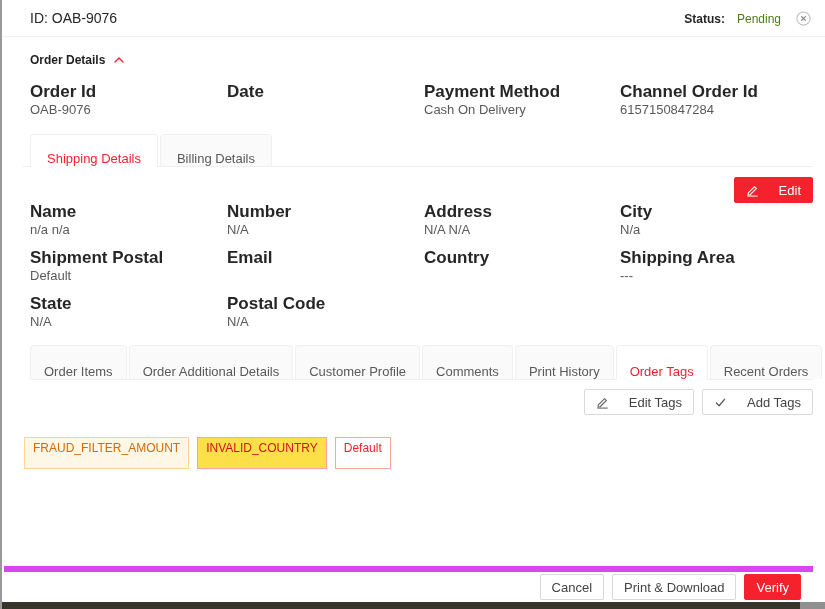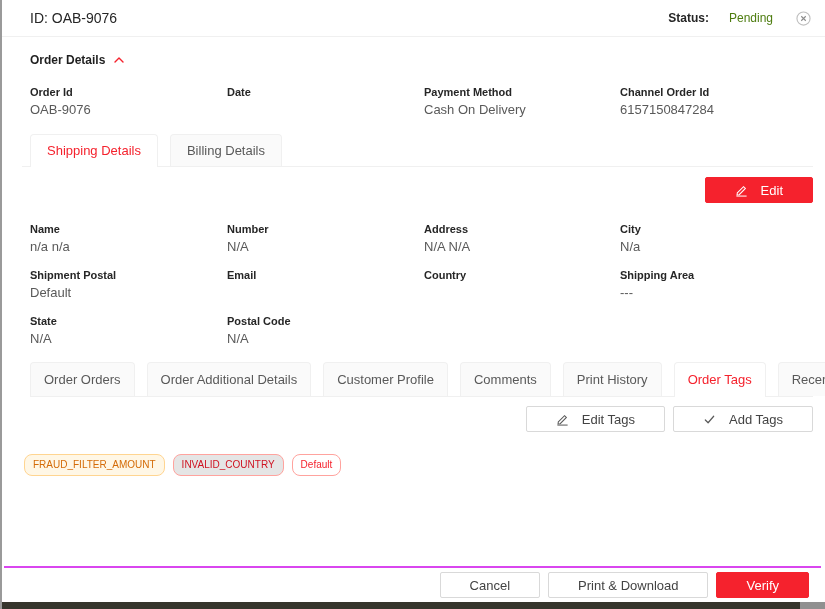--- a/index.html
+++ b/index.html
@@ -6,72 +6,72 @@
   html,body { width:825px; height:609px; }
   body { font-family:"Liberation Sans","DejaVu Sans",sans-serif; background:#fff; position:relative; overflow:hidden; }
 
   .page { position:absolute; inset:0; background:#fff; border-left:2px solid #9a9a9a; }
 
   
   .page-header { height:37px; display:flex; align-items:center; justify-content:space-between;
     padding:0 14px 0 28px; border-bottom:1px solid #f0f0f0; }
   .hdr-left { font-size:14px; color:#262626; }
   .hdr-left .b { font-weight:400; }
-  .hdr-right { display:flex; align-items:center; gap:20px; font-size:12px; }
+  .hdr-right { display:flex; align-items:flex-end; gap:12px; font-size:12px; }
   .hdr-right .b { font-weight:700; color:#262626; }
   .hdr-right .v { color:#4d7c0f; }
   .circle-x { width:15px; height:15px; margin-left:3px; cursor:pointer; }
 
   .content { padding:16px 12px 0 28px; }
 
   
   .section-title-row { display:flex; align-items:center; gap:8px; cursor:pointer; }
   .section-title { font-size:12px; font-weight:700; color:#1f1f1f; }
   .chev-up { width:12px; height:12px; }
 
   
   .fields-grid { display:grid; grid-template-columns:197px 197px 196px 1fr; margin-top:16px; }
   .field { margin-bottom:10px; min-height:36px; padding-right:8px; }
-  .field .lbl { font-size:11px; font-weight:700; color:#262626; line-height:18px; }
+  .field .lbl { font-size:17px; font-weight:700; color:#262626; line-height:18px; }
   .field .val { font-size:13px; color:#595959; line-height:18px; min-height:18px; }
 
   
   .tabbar { display:flex; border-bottom:1px solid #f0f0f0; }
   .tabbar.addr { margin-top:5px; margin-left:-8px; padding-left:8px; }
   .tab { font-size:13px; color:#595959; background:#fafafa; border:1px solid #f0f0f0; border-bottom:none;
-    border-radius:4px 4px 0 0; margin-right:12px; display:flex; align-items:center; cursor:pointer; white-space:nowrap; }
+    border-radius:4px 4px 0 0; margin-right:2px; display:flex; align-items:flex-end; cursor:pointer; white-space:nowrap; }
   .tabbar.addr .tab { height:32px; padding:0 16px; }
   .tab.active { background:#fff; color:#f5222d; font-weight:500; position:relative; }
   .tab.active::after { content:""; position:absolute; left:0; right:0; bottom:-1px; height:1px; background:#fff; }
 
   .tabbar.detail { margin-top:4px; }
   .tabbar.detail .tab { height:34px; padding:0 13px; }
 
   
   .edit-row { display:flex; justify-content:flex-end; margin-top:10px; }
-  .btn { display:inline-flex; align-items:center; gap:13px; height:26px; padding:0 29px; font-size:13px;
+  .btn { display:inline-flex; align-items:center; gap:20px; height:26px; padding:0 11px; font-size:13px;
     border-radius:2px; border:1px solid #d9d9d9; background:#fff; color:#434343; cursor:pointer;
     font-family:"Liberation Sans","DejaVu Sans",sans-serif; }
   .btn-primary { background:#f5222d; border-color:#f5222d; color:#fff; }
   .btn .ic { width:13px; height:13px; }
 
-  .ship-grid { margin-top:17px; }
+  .ship-grid { margin-top:0; }
 
   
   .tag-actions { display:flex; justify-content:flex-end; gap:8px; margin-top:9px; }
 
   
   .tags-row { display:flex; gap:8px; margin-top:22px; margin-left:-6px; }
-  .tag { font-size:10px; line-height:20px; height:22px; padding:0 8px; border-radius:8px; border:1px solid; white-space:nowrap; }
+  .tag { font-size:12px; line-height:20px; height:32px; padding:0 8px; border-radius:0; border:1px solid; white-space:nowrap; }
   .tag-orange { background:#fff7e6; border-color:#ffd591; color:#d46b08; }
-  .tag-redlight { background:#e5e5e5; border-color:#ffa39e; color:#cf1322; }
+  .tag-redlight { background:#fde047; border-color:#ffa39e; color:#cf1322; }
   .tag-default { background:#ffffff; border-color:#ffa39e; color:#f5222d; }
 
   
-  .footer { position:absolute; left:2px; right:4px; bottom:7px; height:36px; border-top:2px solid #d946ef;
+  .footer { position:absolute; left:2px; right:12px; bottom:7px; height:36px; border-top:6px solid #d946ef;
     display:flex; justify-content:flex-end; align-items:center; gap:8px; padding:0 12px; background:#fff; }
 
   
   .bottom-strip { position:absolute; left:0; right:0; bottom:0; height:7px; display:flex; }
   .strip-dark { flex:1; background:#35352c; }
   .strip-light { width:25px; background:#909090; }
 </style>
 </head>
 <body>
 
@@ -176,21 +176,21 @@
         <div class="val">N/A</div>
       </div>
       <div class="field">
         <div class="lbl">Postal Code</div>
         <div class="val">N/A</div>
       </div>
     </div>
 
     <div class="tabbar detail">
       <div class="tab">
-        <span>Order Orders</span>
+        <span>Order Items</span>
       </div>
       <div class="tab">
         <span>Order Additional Details</span>
       </div>
       <div class="tab">
         <span>Customer Profile</span>
       </div>
       <div class="tab">
         <span>Comments</span>
       </div>

